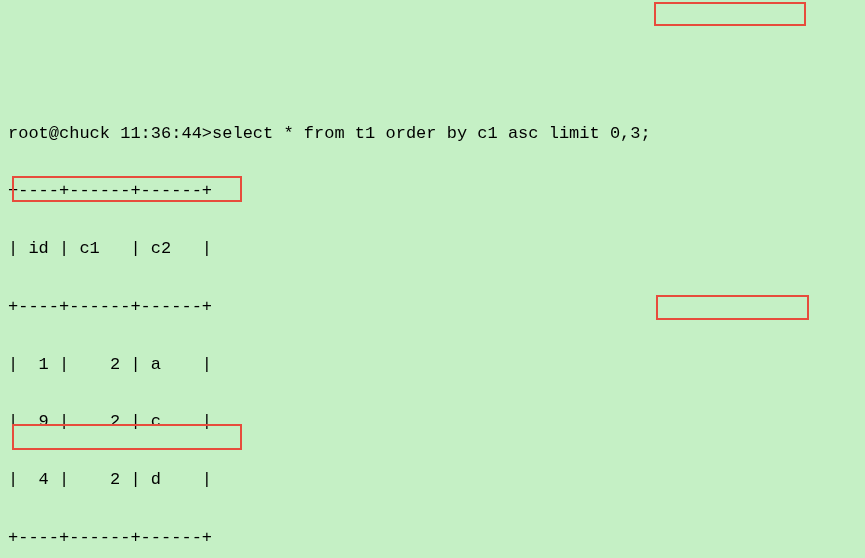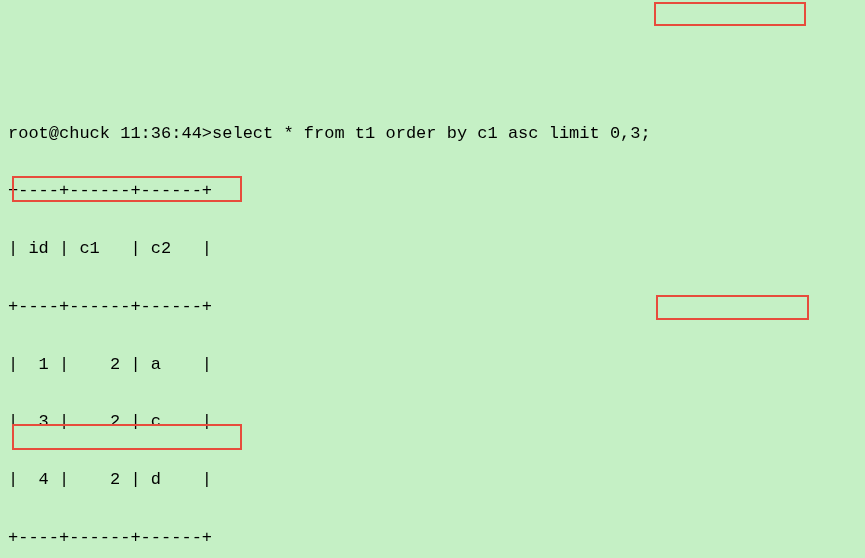--- a/index.html
+++ b/index.html
@@ -56,21 +56,21 @@
 </head>
 <body>
 
 
 
 <span class="line"><span>root@chuck 11:36:44&gt;</span><span>select * from t1 order by c1 asc limit 0,3;</span></span>
 <span class="line">+----+------+------+</span>
 <span class="line">| id | c1   | c2   |</span>
 <span class="line">+----+------+------+</span>
 <span class="line">|  1 |    2 | a    |</span>
-<span class="line">|  3 |    2 | c    |</span>
+<span class="line">|  9 |    2 | c    |</span>
 <span class="line">|  4 |    2 | d    |</span>
 <span class="line">+----+------+------+</span>
 
 
 
 
 
 
 
 

